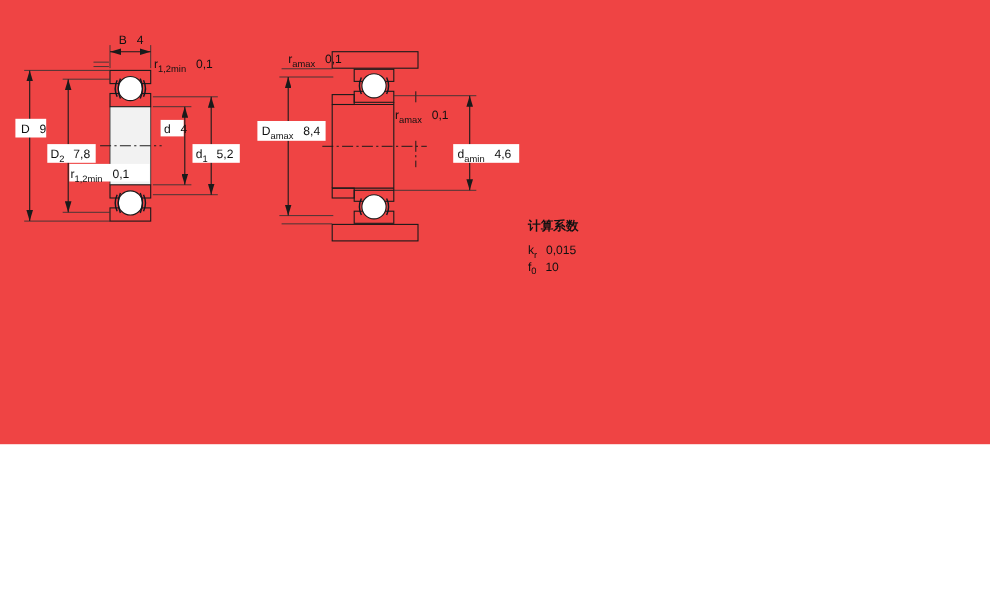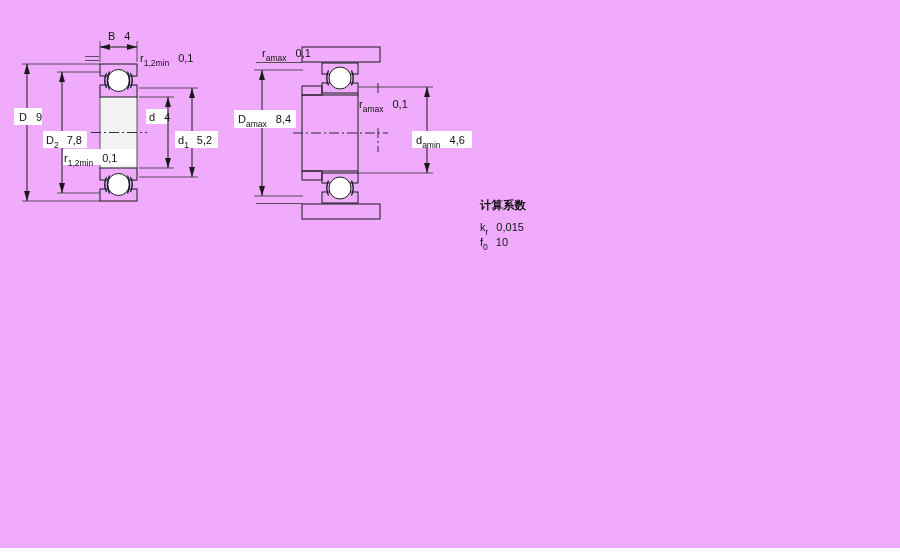--- a/index.html
+++ b/index.html
@@ -1,16 +1,16 @@
 <!DOCTYPE html>
 <html><head>
 <meta charset="utf-8">
 <style>
   html,body{margin:0;padding:0;background:#fff;}
-  .canvas{position:relative;width:900px;height:548px;background:#f0abfc;overflow:hidden;
+  .canvas{position:relative;width:900px;height:404px;background:#ef4444;overflow:hidden;
           font-family:"Liberation Sans",sans-serif;}
   svg{position:absolute;left:0;top:0;}
   .lbl{font-family:"Liberation Sans",sans-serif;font-size:11px;fill:#111;}
   .sub{font-size:8.5px;}
   .ttl{font-family:"Liberation Sans",sans-serif;font-size:11.5px;font-weight:bold;fill:#111;}
   .ln{stroke:#1a1a1a;stroke-width:1;fill:none;}
   .thin{stroke:#333;stroke-width:0.8;fill:none;}
   .cl{stroke:#1a1a1a;stroke-width:0.9;fill:none;stroke-dasharray:10 3 2 3;}
   .shield{stroke:#101820;stroke-width:1.3;fill:none;}
   .bgw{fill:#ffffff;}

